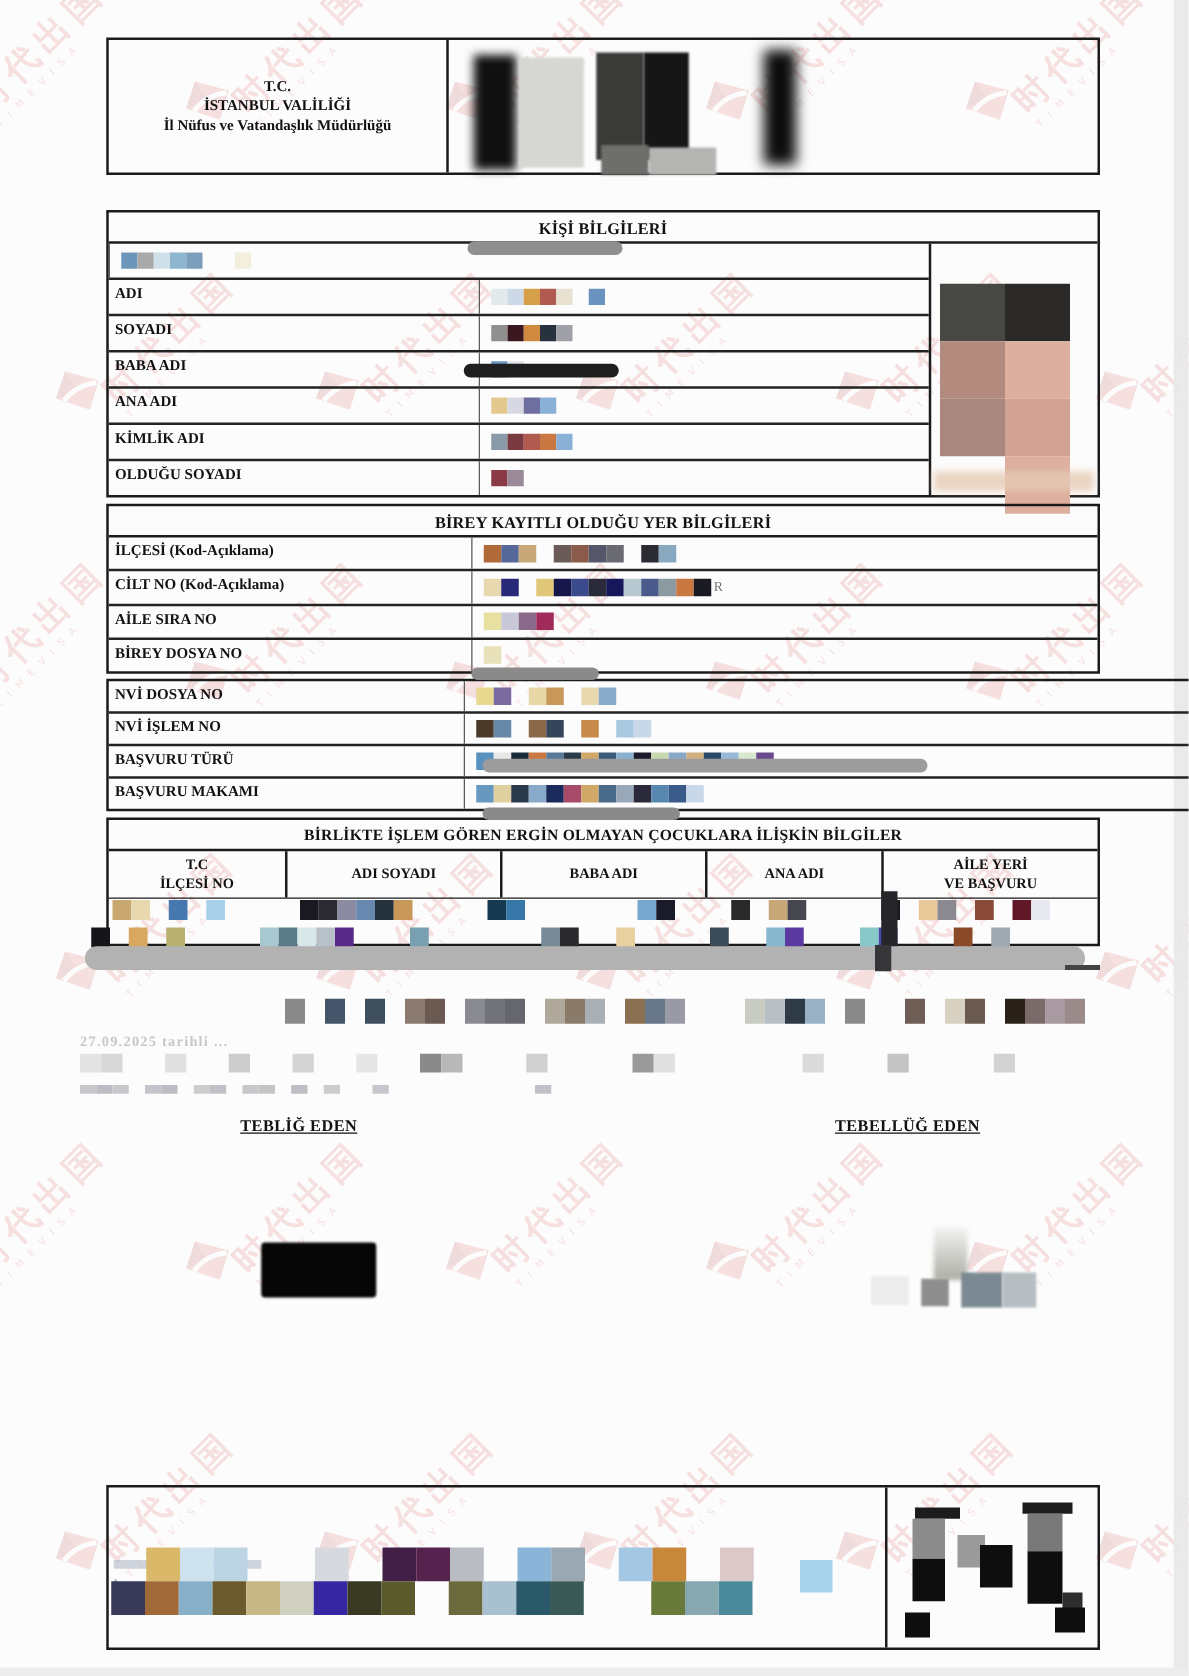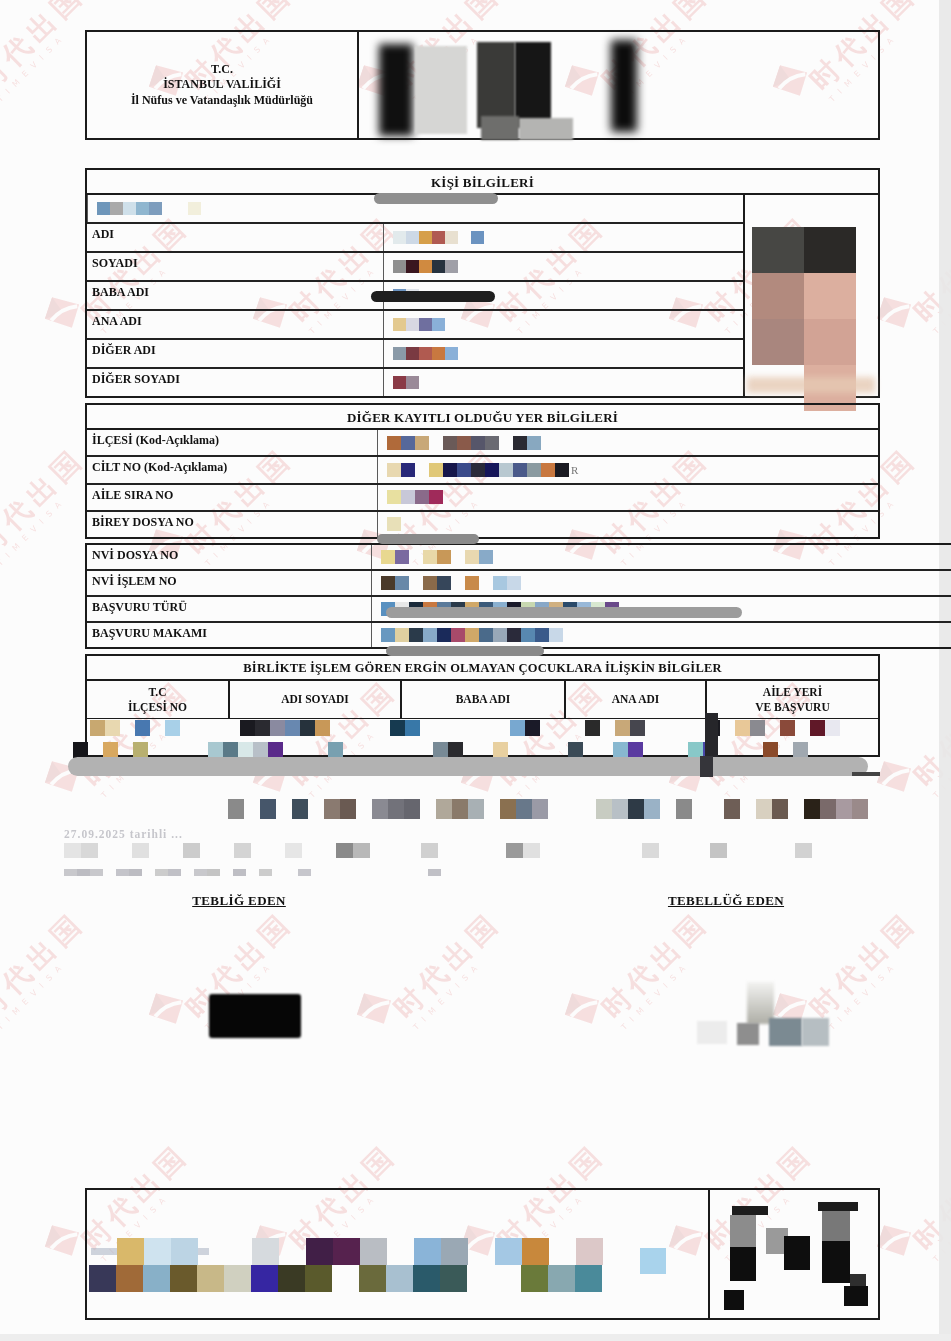--- a/index.html
+++ b/index.html
@@ -440,33 +440,33 @@
             <div class="fval">
               <span class="mosaic">
                 <span class="mz" style="width: 13px; height: 13px; background: rgb(227, 201, 143);"></span>
                 <span class="mz" style="width: 13px; height: 13px; background: rgb(216, 216, 226);"></span>
                 <span class="mz" style="width: 13px; height: 13px; background: rgb(111, 111, 159);"></span>
                 <span class="mz" style="width: 13px; height: 13px; background: rgb(138, 176, 216);"></span>
               </span>
             </div>
           </div>
         <div class="frow">
-            <div class="flabel" style="width:296px;">DİĞER ADI</div>
+            <div class="flabel" style="width:296px;">KİMLİK ADI</div>
             <div class="fval">
               <span class="mosaic">
                 <span class="mz" style="width: 13px; height: 13px; background: rgb(138, 154, 168);"></span>
                 <span class="mz" style="width: 13px; height: 13px; background: rgb(122, 58, 66);"></span>
                 <span class="mz" style="width: 13px; height: 13px; background: rgb(176, 90, 80);"></span>
                 <span class="mz" style="width: 13px; height: 13px; background: rgb(200, 120, 64);"></span>
                 <span class="mz" style="width: 13px; height: 13px; background: rgb(138, 176, 216);"></span>
               </span>
             </div>
           </div>
         <div class="frow">
-            <div class="flabel" style="width:296px;">DİĞER SOYADI</div>
+            <div class="flabel" style="width:296px;">OLDUĞU SOYADI</div>
             <div class="fval">
               <span class="mosaic">
                 <span class="mz" style="width: 13px; height: 13px; background: rgb(138, 58, 70);"></span>
                 <span class="mz" style="width: 13px; height: 13px; background: rgb(154, 138, 152);"></span>
               </span>
             </div>
           </div>
       </div>
       <div style="flex:1;position:relative;">
         <div class="abs" style="left:7px;top:32px;filter:blur(.4px);">
@@ -486,21 +486,21 @@
               <div class="ph-cell"></div>
               <div class="ph-cell" style="background: rgb(220, 175, 159);"></div>
             </div>
           </div>
         <div class="abs" style="left:2px;top:182px;width:128px;height:16px;background:#e6cab4;filter:blur(3px);opacity:.8;"></div>
       </div>
     </div>
   </div>
 
   <div class="box" style="left:85px;top:403px;width:795px;height:136px;display:flex;flex-direction:column;z-index:1;">
-    <div class="sec-title">DİĞER KAYITLI OLDUĞU YER BİLGİLERİ</div>
+    <div class="sec-title">BİREY KAYITLI OLDUĞU YER BİLGİLERİ</div>
     <div class="rows" style="flex:1;">
       <div class="frow">
           <div class="flabel" style="width:290px;">İLÇESİ (Kod-Açıklama)</div>
           <div class="fval">
             <span class="mosaic">
               <span class="mz" style="width: 14px; height: 14px; background: rgb(176, 106, 58);"></span>
               <span class="mz" style="width: 14px; height: 14px; background: rgb(86, 104, 154);"></span>
               <span class="mz" style="width: 14px; height: 14px; background: rgb(200, 168, 120);"></span>
               <span class="mz" style="width: 14px; height: 14px;"></span>
               <span class="mz" style="width: 14px; height: 14px; background: rgb(106, 90, 88);"></span>

